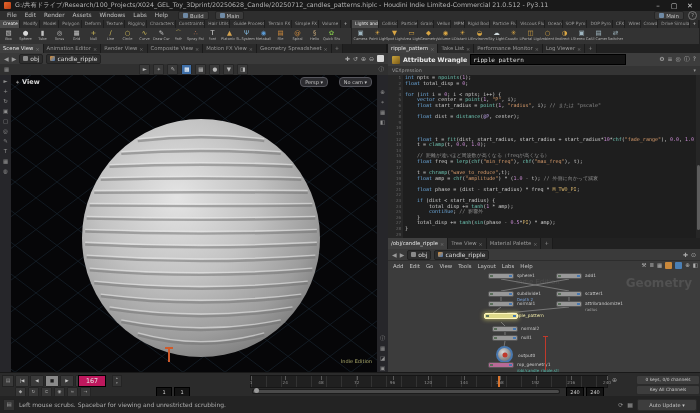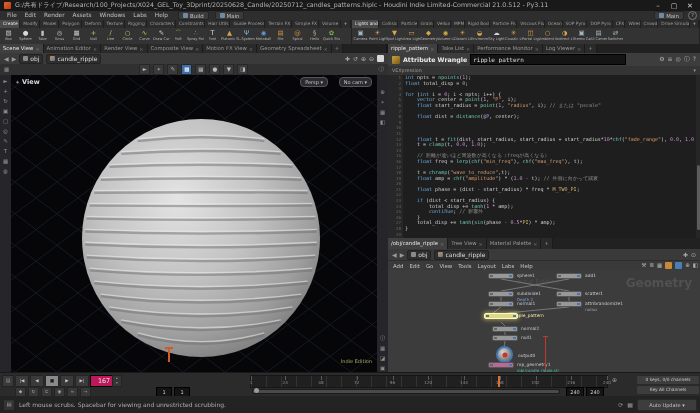--- a/index.html
+++ b/index.html
@@ -106,21 +106,21 @@
   .node.circle:before{left:50%;top:50%;width:5px;height:5px;border-radius:50%;background:#c0392b;transform:translate(-50%,-50%);bottom:auto;}
   .node.circle:after{display:none;}
   .node.circle .nlbl{left:20px;top:5px;}
   .node.rop{background:#b86a96;}
   
   #playbar{left:0;top:372px;width:700px;height:24px;background:#2b2b2b;border-top:1px solid #191919;}
   #tlbox{position:absolute;left:2px;top:2px;width:10px;height:10px;background:#3a3a3a;border:1px solid #222;font-size:5px;line-height:9px;text-align:center;color:#999;}
   #transport{position:absolute;left:15px;top:2px;display:flex;gap:1px;}
   .tbtn{width:12px;height:10px;background:#3a3a3a;border:1px solid #242424;border-radius:1px;color:#c6c6c6;font-size:4.4px;line-height:9px;text-align:center;}
   .tbtn.lit{background:#8a8a8a;color:#1d1d1d;}
-  #framefield{position:absolute;left:90px;top:2px;width:26px;height:10px;background:#be185d;border:1px solid #000;color:#e4e4e4;font-size:6.4px;line-height:10px;text-align:center;}
+  #framefield{position:absolute;left:78px;top:2px;width:26px;height:10px;background:#be185d;border:1px solid #000;color:#e4e4e4;font-size:6.4px;line-height:10px;text-align:center;}
   #framespin{position:absolute;left:112px;top:2px;width:8px;height:10px;background:#353535;border:1px solid #242424;color:#999;font-size:3.5px;line-height:4.5px;text-align:center;}
   #ruler{position:absolute;left:250px;top:2px;width:356px;height:11px;background:#202020;border:1px solid #161616;
          background-image:repeating-linear-gradient(90deg,#333 0,#333 1px,transparent 1px,transparent 15px);}
   .rtick{position:absolute;top:0;width:1px;height:4px;background:#5a5a5a;}
   .rlbl{position:absolute;top:4px;transform:translateX(-50%);font-size:4.2px;color:#8f8f8f;}
   .playhead{position:absolute;top:0;bottom:0;width:2px;background:#d8742e;}
   #magico{position:absolute;left:612px;top:3px;font-size:6px;color:#9a9a9a;}
   #pb-icons{position:absolute;left:15px;top:14px;display:flex;gap:2px;}
   .pbicon{width:9px;height:8px;background:#383838;border:1px solid #242424;border-radius:1px;font-size:4.5px;line-height:7px;text-align:center;color:#a8a8a8;}
   .pfield{position:absolute;top:14px;height:8px;background:#141414;border:1px solid #000;color:#cfcfcf;font-size:5px;line-height:8px;text-align:center;}

